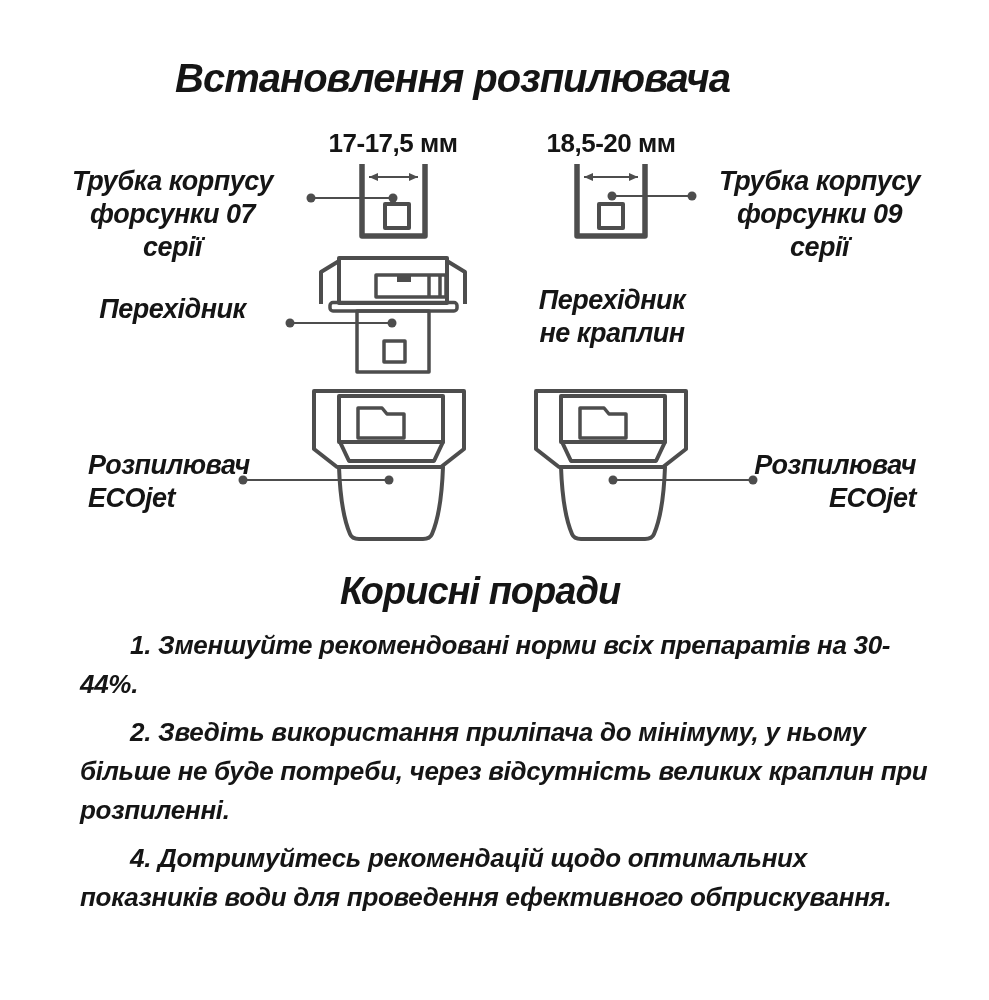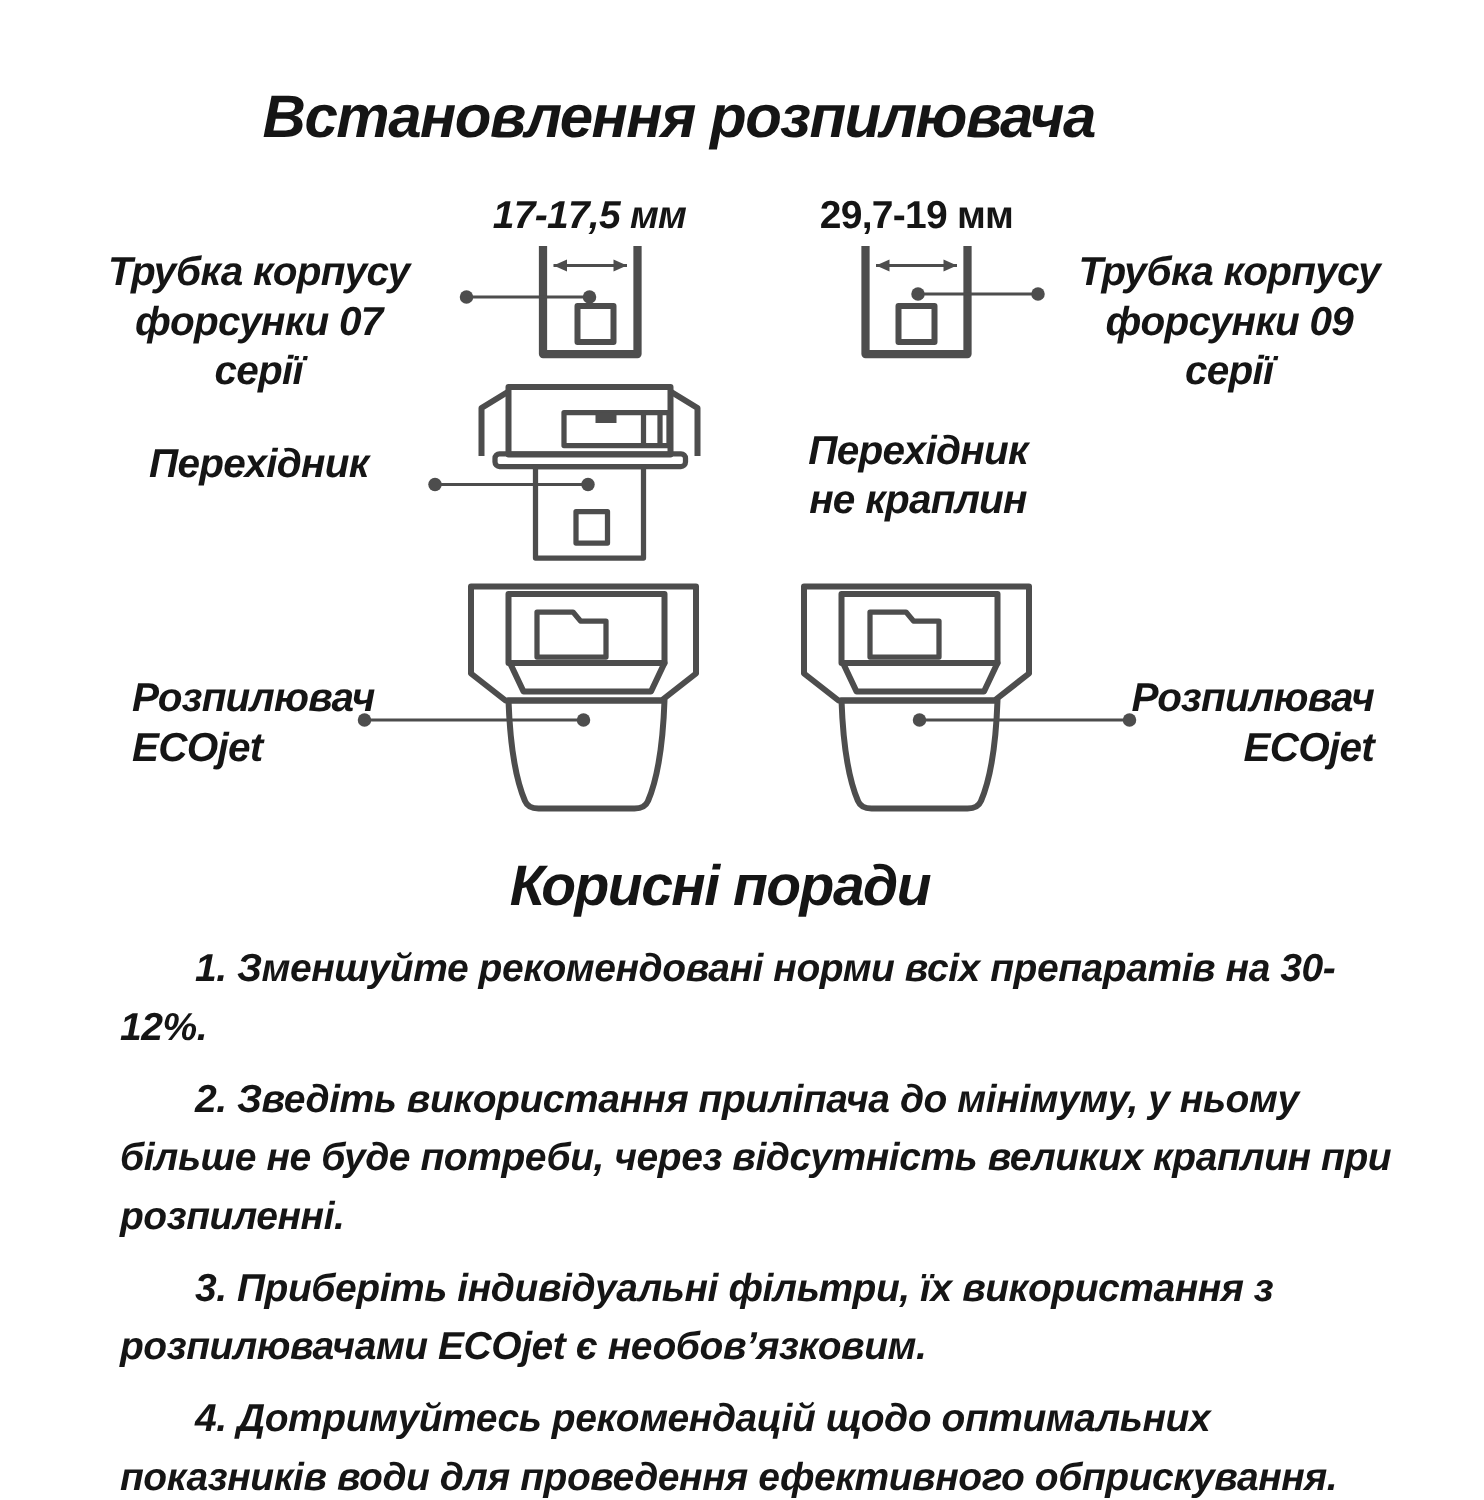--- a/index.html
+++ b/index.html
@@ -31,22 +31,22 @@
     top:626px;left:80px;width:856px;
     font-size:26px;letter-spacing:-0.3px;
   }
   .tips p{margin:0 0 9px 0;text-indent:50px;line-height:1.5;}
 </style>
 </head>
 <body>
 
 <div class="abs page-title bi">Встановлення розпилювача</div>
 
-<div class="abs measure" style="top:128px;left:293px;font-style:italic;">17-17,5 мм</div>
-<div class="abs measure" style="top:128px;left:511px;">29,7-19 мм</div>
+<div class="abs measure" style="top:128px;left:293px;">17-17,5 мм</div>
+<div class="abs measure" style="top:128px;left:511px;">18,5-20 мм</div>
 
 <svg class="abs svg-layer" width="989" height="1000" viewBox="0 0 989 1000" fill="none" stroke="#4d4d4d" stroke-linejoin="round">
 
   <g>
     <path d="M362,164 V236 H425 V164" stroke-width="5.5"></path>
     <rect x="385" y="204" width="24" height="24" stroke-width="4"></rect>
     <g>
       <line x1="369" y1="177" x2="418" y2="177" stroke-width="2"></line>
       <path d="M369,177 L378,173 L378,181 Z" fill="#4d4d4d" stroke="none"></path>
       <path d="M418,177 L409,173 L409,181 Z" fill="#4d4d4d" stroke="none"></path>
@@ -138,17 +138,16 @@
 </div>
 
 <div class="abs lbl bi right" style="top:449px;left:700px;width:216px;">
   <div>Розпилювач</div>
   <div>ECOjet</div>
 </div>
 
 <div class="abs tips-heading bi">Корисні поради</div>
 
 <div class="abs tips bi">
-  <p>1. Зменшуйте рекомендовані норми всіх препаратів на 30-12%.</p>
+  <p>1. Зменшуйте рекомендовані норми всіх препаратів на 30-44%.</p>
   <p>2. Зведіть використання приліпача до мінімуму, у ньому більше не буде потреби, через відсутність великих краплин при розпиленні.</p>
-  <p>3. Приберіть індивідуальні фільтри, їх використання з розпилювачами ECOjet є необов’язковим.</p>
   <p>4. Дотримуйтесь рекомендацій щодо оптимальних показників води для проведення ефективного обприскування.</p>
 </div>
 
 </body></html>

